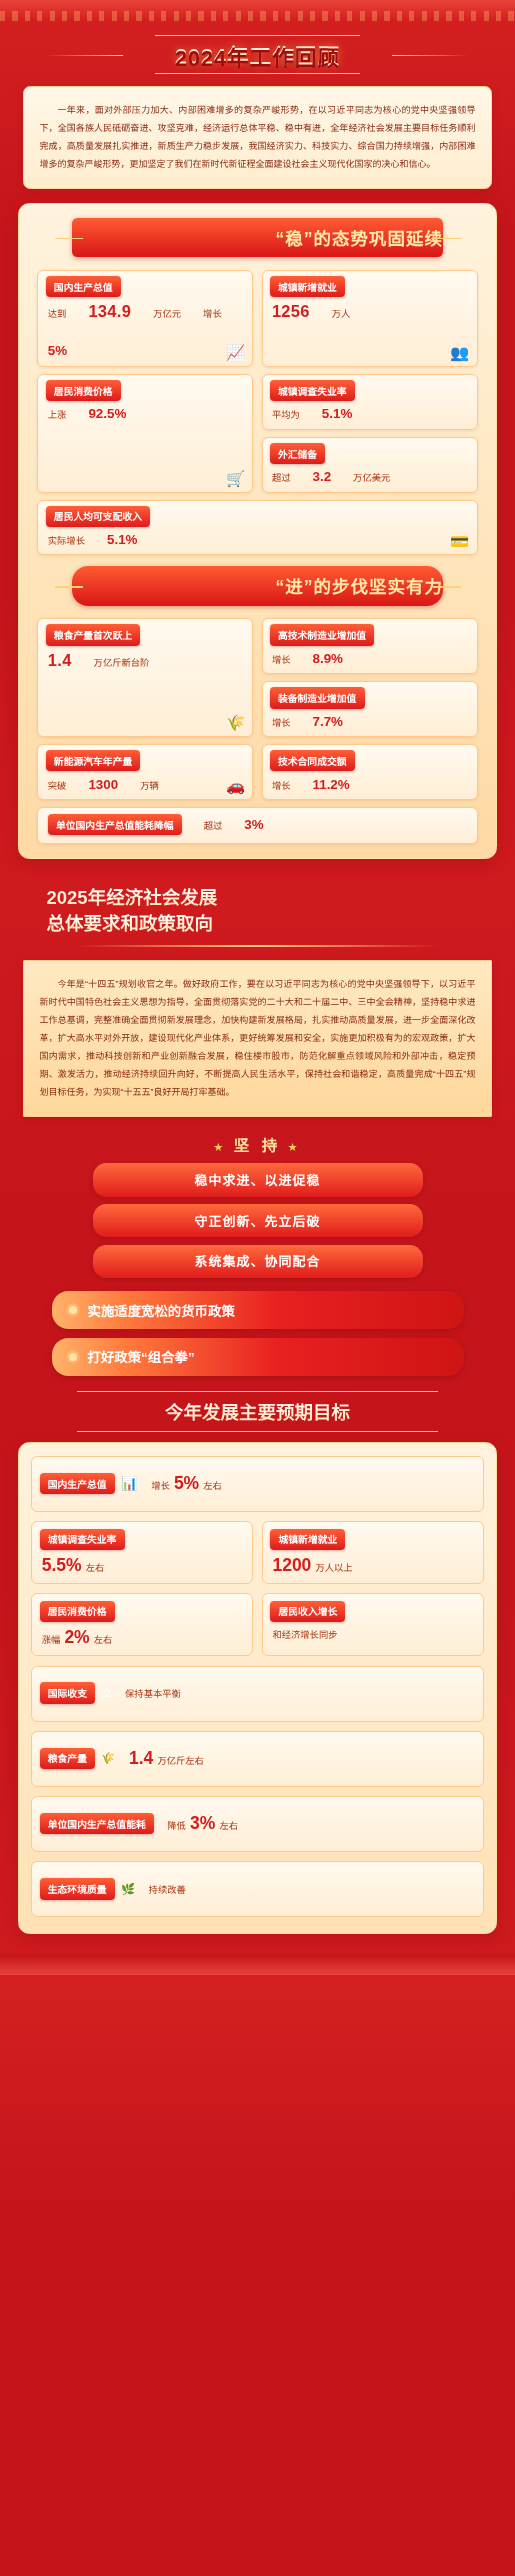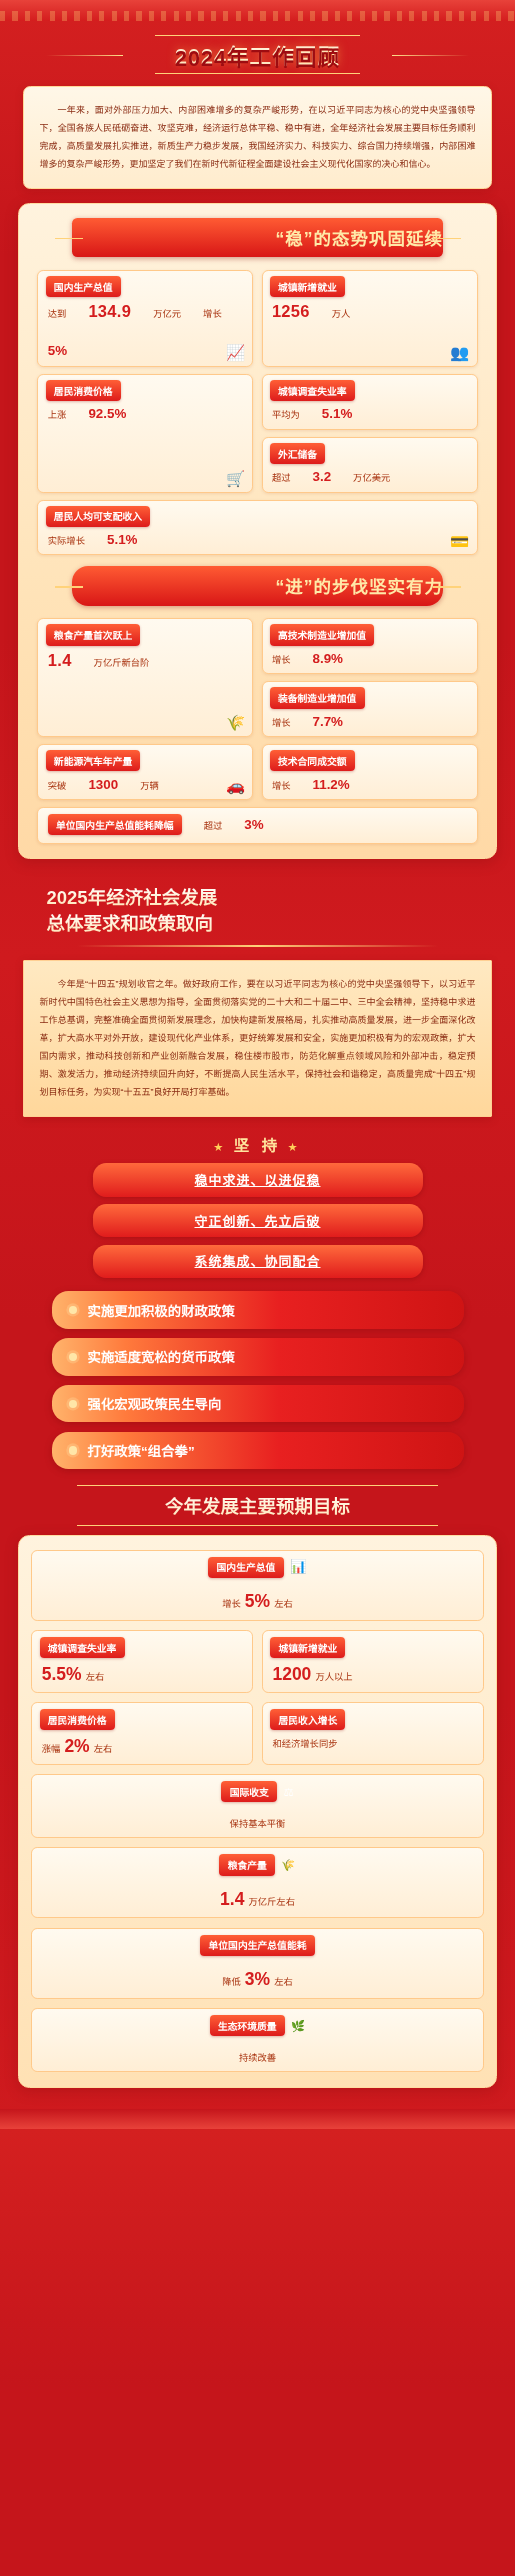--- a/index.html
+++ b/index.html
@@ -178,21 +178,21 @@
 
   .persist-wrap { width: 479px; margin: 11.3px auto 0; }
   .persist-head {
     text-align: center; margin-bottom: 8.2px;
     font-size: 15.5px; font-weight: bold; color: #ffe49e;
     letter-spacing: 4.1px;
     position: relative;
     margin-top: 16px;
   }
   .persist-head .star { color:#ffd05a; font-size: 11.3px; margin: 0 6.2px; vertical-align: middle;}
-  .persist-list { display: flex; flex-direction: column; align-items: center; gap: 7.2px; text-decoration: underline; }
+  .persist-list { display: flex; flex-direction: column; align-items: center; gap: 7.2px; }
   .persist-item {
     width: 330px; text-align: center;
     background: linear-gradient(180deg,#ff6a3c 0%, #e01c1c 100%);
     border-radius: 13.4px;
     padding: 6.7px 0 7.7px;
     font-size: 13px; font-weight: bold; color: #fff;
     letter-spacing: 1px;
     box-shadow: 0 1.5px 5.2px rgba(120,10,10,.35);
   }
 
@@ -225,21 +225,21 @@
     width: 479px; margin: 9.3px auto 20.6px;
     background: linear-gradient(180deg,#fff3de 0%, #ffe1b4 100%);
     border-radius: 11.3px; border: 1px solid #ffdda3;
     padding: 13.4px 12.4px 15.5px;
     box-shadow: 0 3.1px 12.4px rgba(120,10,10,.25);
   }
   .t-grid { display: grid; grid-template-columns: 1fr 1fr; gap: 9.3px 9.3px; }
   .t-item {
     background: linear-gradient(180deg,#fffaf0 0%,#ffeed5 100%);
     border: 1px solid #ffc98a; border-radius: 6.2px;
-    padding: 6.2px 7.2px 7.2px; position: relative; min-height: 56px; flex-direction: column;
+    padding: 6.2px 7.2px 7.2px; position: relative; min-height: 56px;
   }
   .t-wide { grid-column: 1 / span 2; display:flex; align-items:center; gap: 13.4px; }
   .t-label {
     display: inline-block;
     background: linear-gradient(180deg,#ff5f36 0%, #dd1b1b 100%);
     color:#fff; font-size: 9.8px; font-weight: bold;
     border-radius: 4.1px; padding: 3.6px 8.2px; margin-bottom: 5.2px;
     box-shadow: 0 1px 2.6px rgba(150,20,20,.3);
   }
   .t-body { display:flex; align-items: baseline; gap: 4.1px; color:#a8320f; font-size: 9.3px; padding-left: 2.1px; }
@@ -400,29 +400,21 @@
     <div class="persist-list">
       <div class="persist-item">稳中求进、以进促稳</div>
       <div class="persist-item">守正创新、先立后破</div>
       <div class="persist-item">系统集成、协同配合</div>
     </div>
   </div>
 
   <div class="policy-actions">
     <div class="action-item">
       <span class="dot"></span>
-      <span>实施更加积极的财政政策</span>
-    </div>
-    <div class="action-item">
-      <span class="dot"></span>
       <span>实施适度宽松的货币政策</span>
-    </div>
-    <div class="action-item">
-      <span class="dot"></span>
-      <span>强化宏观政策民生导向</span>
     </div>
     <div class="action-item">
       <span class="dot"></span>
       <span>打好政策“组合拳”</span>
     </div>
   </div>
 
   <div class="targets-title">今年发展主要预期目标</div>
 
   <div class="targets-card">

